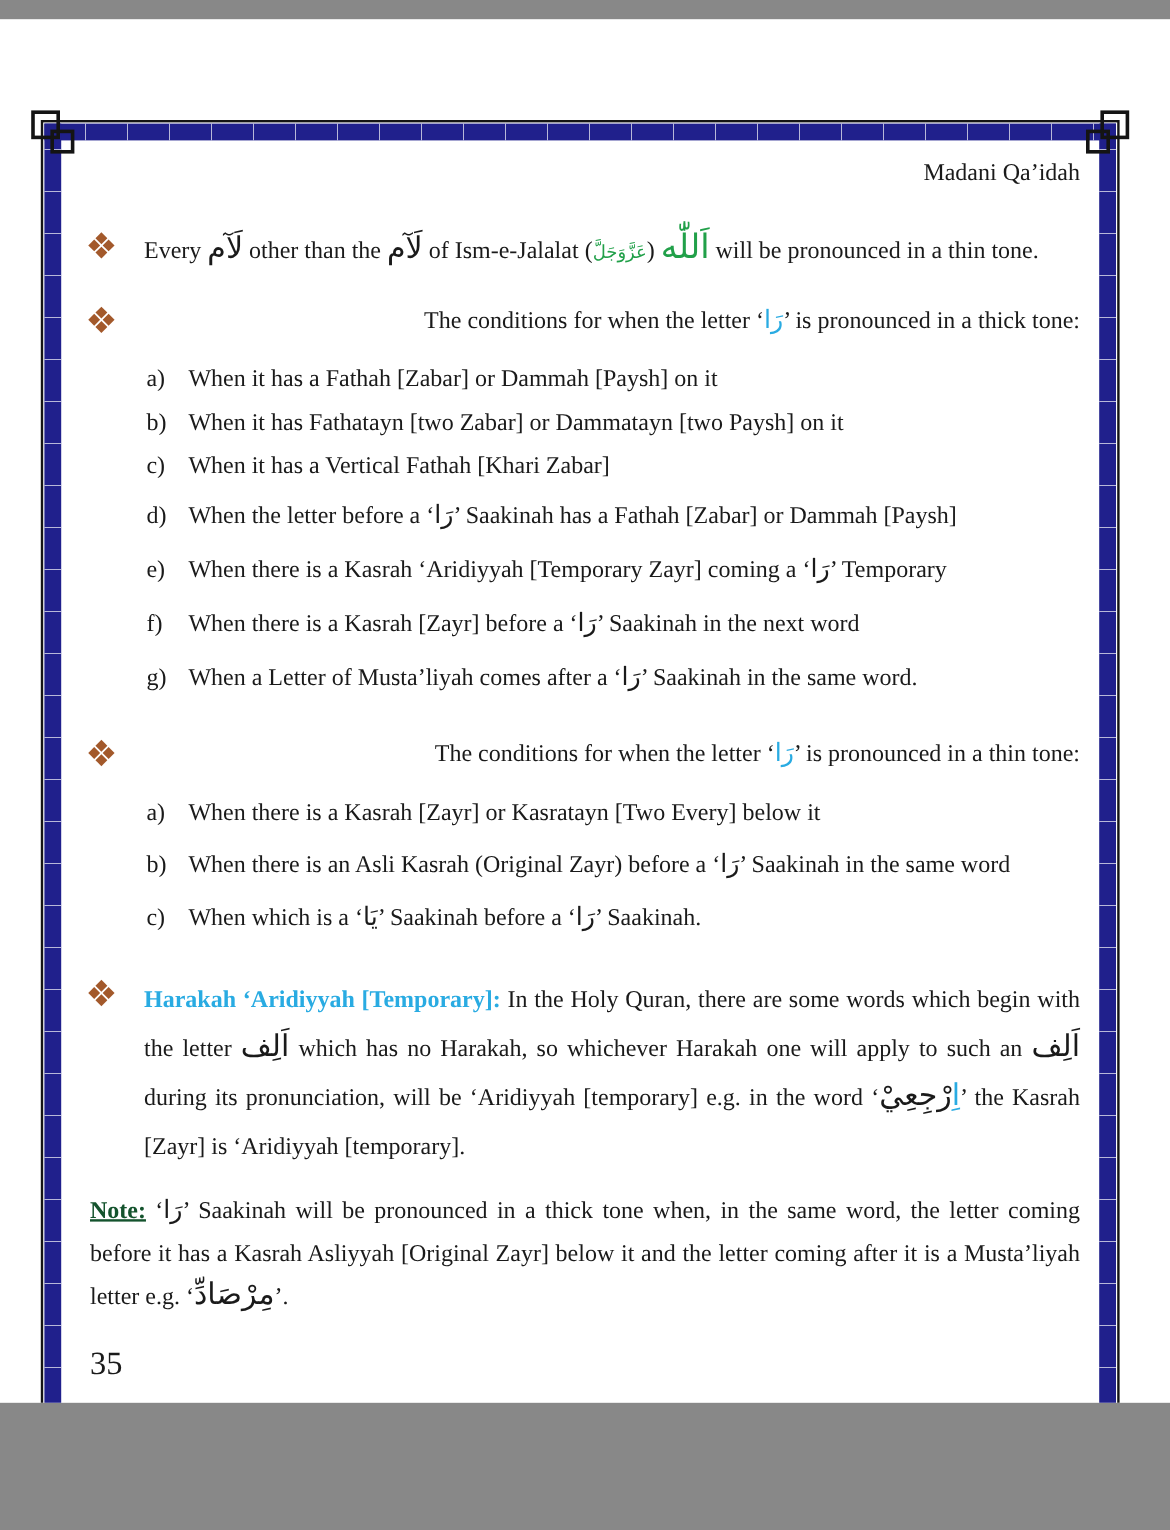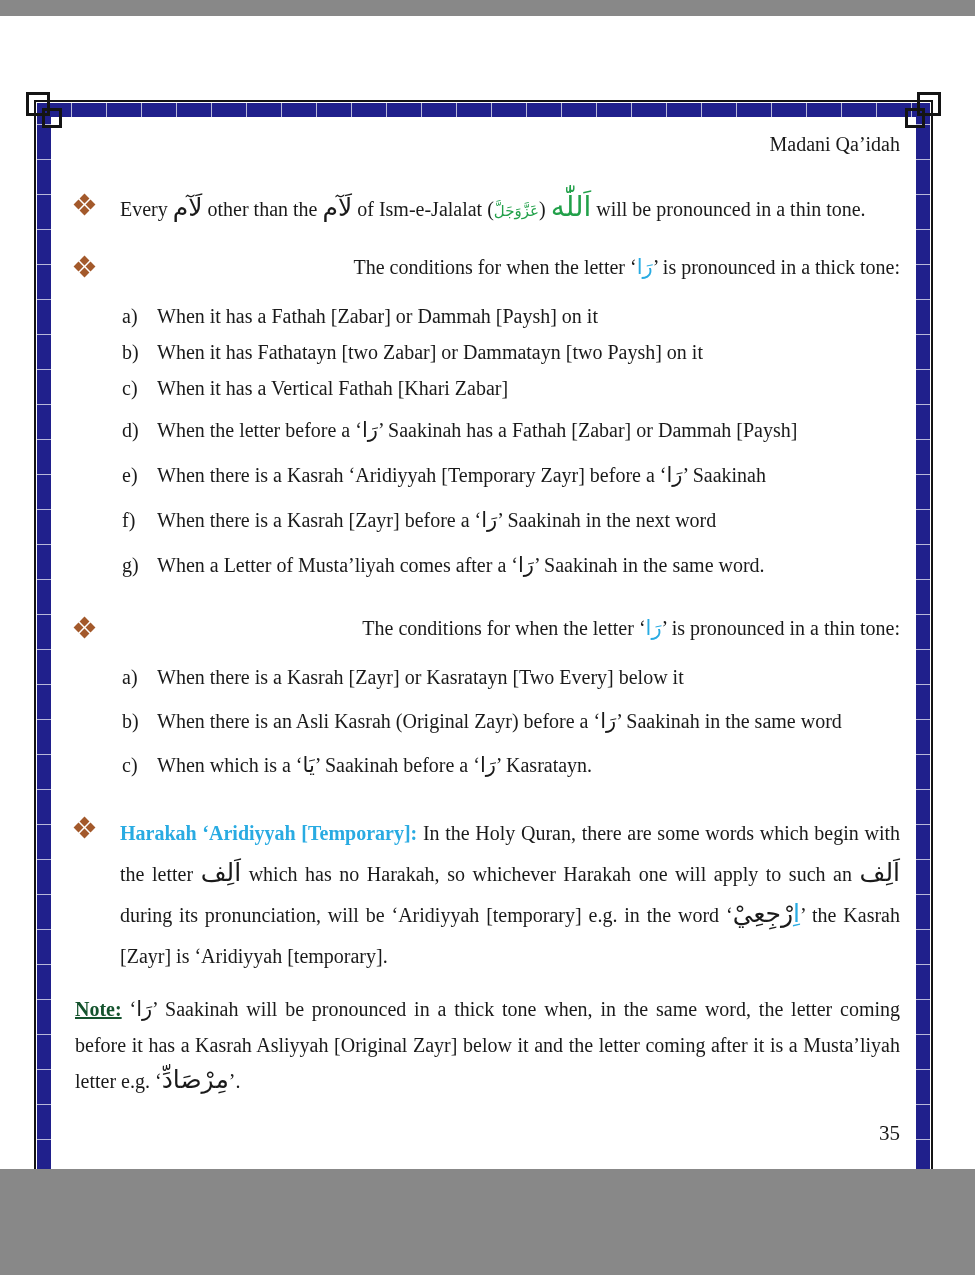--- a/index.html
+++ b/index.html
@@ -37,21 +37,21 @@
   .b4{margin-top:36px;justify-content:space-between;}
   .b4 .btext{line-height:41px;}
   .sublist{margin-left:47px;margin-top:22px;}
   .subitem{display:flex;font-size:20px;line-height:24px;}
   .lmark{width:35px;flex:none;}
   .ltext{flex:1;white-space:nowrap;}
   .gap-s{margin-bottom:12px;} .gap-m{margin-bottom:18px;} .gap-l{margin-bottom:21px;} .gap-xl{margin-bottom:20px;}
   .note{margin-top:14px;font-size:20px;line-height:36px;text-align:justify;}
   .note-label{color:#14532d;font-weight:bold;text-decoration:underline;}
   .heading-blue{color:#29ABE2;font-weight:bold;}
-  .pagenum{margin-top:22px;text-align:right;font-size:21px;}
+  .pagenum{margin-top:22px;text-align:left;font-size:27px;}
   .footer{position:absolute;left:557px;top:1201px;font-family:Liberation Sans, sans-serif;
     font-size:15px;color:#111;letter-spacing:.3px;}
   
   .ar{font-family:"DejaVu Sans",sans-serif;font-size:21px;line-height:1;}
   .ar.big{font-size:25px;}
   .ar.allah{font-size:28px;color:#21A049;}
   .ar.tiny{font-size:15px;color:#21A049;}
   .blue{color:#29ABE2;}
   
   .bullet-icon{position:relative;display:inline-block;width:19px;height:19px;}
@@ -106,21 +106,21 @@
       <div class="subitem gap-m">
         <span class="lmark">c)</span>
         <span class="ltext"><span>When it has a Vertical Fathah [Khari Zabar]</span><span class="ar"></span><span></span></span>
       </div>
       <div class="subitem gap-l">
         <span class="lmark">d)</span>
         <span class="ltext"><span>When the letter before a ‘</span><span class="ar">رَا</span><span>’ Saakinah has a Fathah [Zabar] or Dammah [Paysh]</span></span>
       </div>
       <div class="subitem gap-l">
         <span class="lmark">e)</span>
-        <span class="ltext"><span>When there is a Kasrah ‘Aridiyyah [Temporary Zayr] before a ‘</span><span class="ar">رَا</span><span>’ Saakinah</span></span>
+        <span class="ltext"><span>When there is a Kasrah ‘Aridiyyah [Temporary Zayr] coming a ‘</span><span class="ar">رَا</span><span>’ Temporary</span></span>
       </div>
       <div class="subitem gap-l">
         <span class="lmark">f)</span>
         <span class="ltext"><span>When there is a Kasrah [Zayr] before a ‘</span><span class="ar">رَا</span><span>’ Saakinah in the next word</span></span>
       </div>
       <div class="subitem">
         <span class="lmark">g)</span>
         <span class="ltext"><span>When a Letter of Musta’liyah comes after a ‘</span><span class="ar">رَا</span><span>’ Saakinah in the same word.</span></span>
       </div>
     </div>
@@ -134,21 +134,21 @@
       <div class="subitem gap-xl">
         <span class="lmark">a)</span>
         <span class="ltext"><span>When there is a Kasrah [Zayr] or Kasratayn [Two Every] below it</span><span class="ar"></span><span></span><span class="ar"></span><span></span></span>
       </div>
       <div class="subitem gap-xl">
         <span class="lmark">b)</span>
         <span class="ltext"><span>When there is an Asli Kasrah (Original Zayr) before a ‘</span><span class="ar"></span><span></span><span class="ar">رَا</span><span>’ Saakinah in the same word</span></span>
       </div>
       <div class="subitem">
         <span class="lmark">c)</span>
-        <span class="ltext"><span>When which is a ‘</span><span class="ar">يَا</span><span>’ Saakinah before a ‘</span><span class="ar">رَا</span><span>’ Kasratayn.</span></span>
+        <span class="ltext"><span>When which is a ‘</span><span class="ar">يَا</span><span>’ Saakinah before a ‘</span><span class="ar">رَا</span><span>’ Saakinah.</span></span>
       </div>
     </div>
 
     <div class="bullet b4">
       <span class="bmark"><span class="bullet-icon"><i></i><i></i><i></i><i></i></span></span>
       <span class="btext"><span class="heading-blue">Harakah ‘Aridiyyah [Temporary]:</span><span> In the Holy Quran, there are some words which begin with the letter </span><span class="ar big">اَلِف</span><span> which has no Harakah, so whichever Harakah one will apply to such an </span><span class="ar big">اَلِف</span><span> during its pronunciation, will be ‘Aridiyyah [temporary] e.g. in the word ‘</span><span class="ar big blue">اِ</span><span class="ar big">رْجِعِيْ</span><span>’ the Kasrah [Zayr] is ‘Aridiyyah [temporary].</span></span>
     </div>
 
     <div class="note"><span class="note-label">Note:</span><span> ‘</span><span class="ar">رَا</span><span>’ Saakinah will be pronounced in a thick tone when, in the same word, the letter coming before it has a Kasrah Asliyyah [Original Zayr] below it and the letter coming after it is a Musta’liyah letter e.g. ‘</span><span class="ar big">مِرْصَادِّ</span><span>’.</span></div>
 

